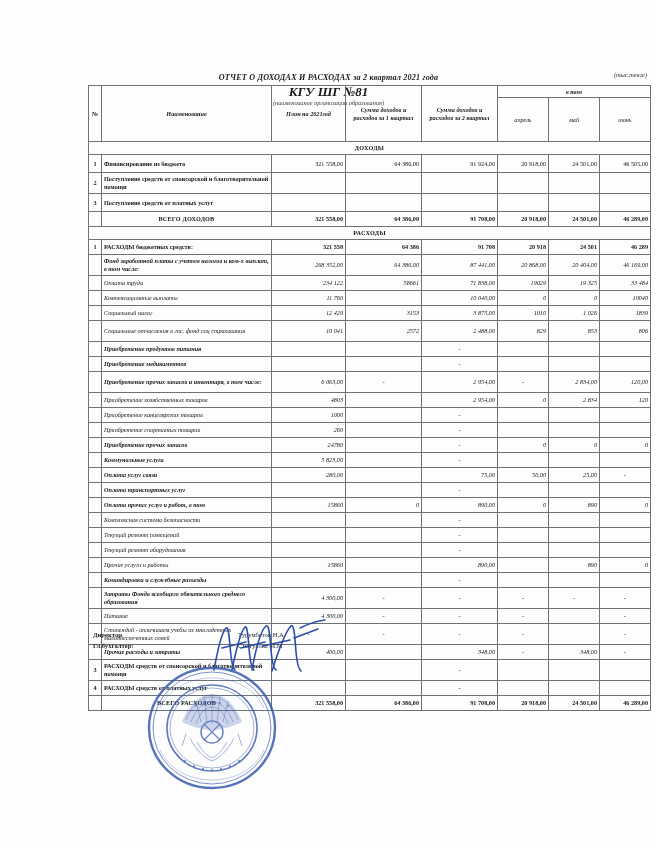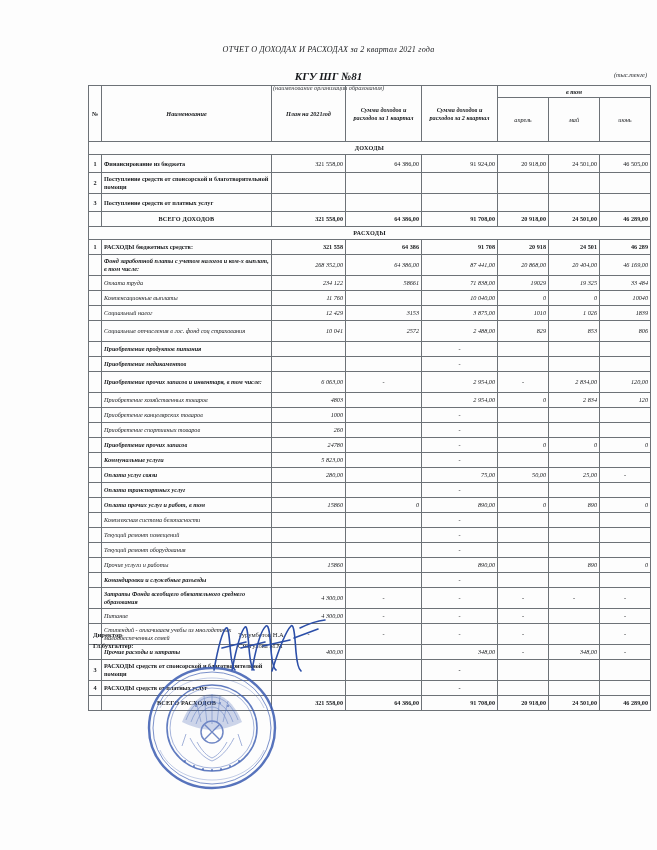--- a/index.html
+++ b/index.html
@@ -29,32 +29,33 @@
   
   .title-block {
     position: absolute;
     left: 0;
     top: 44px;
     width: 657px;
     text-align: center;
   }
   .doc-title {
     font-style: italic;
-    font-weight: normal;
+    font-weight: bold;
     font-size: 8.1px;
     letter-spacing: .2px;
     line-height: 11px;
     color: #1a1c1f;
+    margin-top: 28px;
   }
   .doc-subtitle {
     font-style: italic;
     font-weight: bold;
-    font-size: 11px;
+    font-size: 13px;
     line-height: 11px;
-    margin-top: 16px;
+    margin-top: 3px;
   }
   .doc-note {
     font-style: italic;
     font-size: 6.3px;
     line-height: 9px;
     color: #3a3d41;
     margin-top: 1px;
   }
   .units {
     position: absolute;

